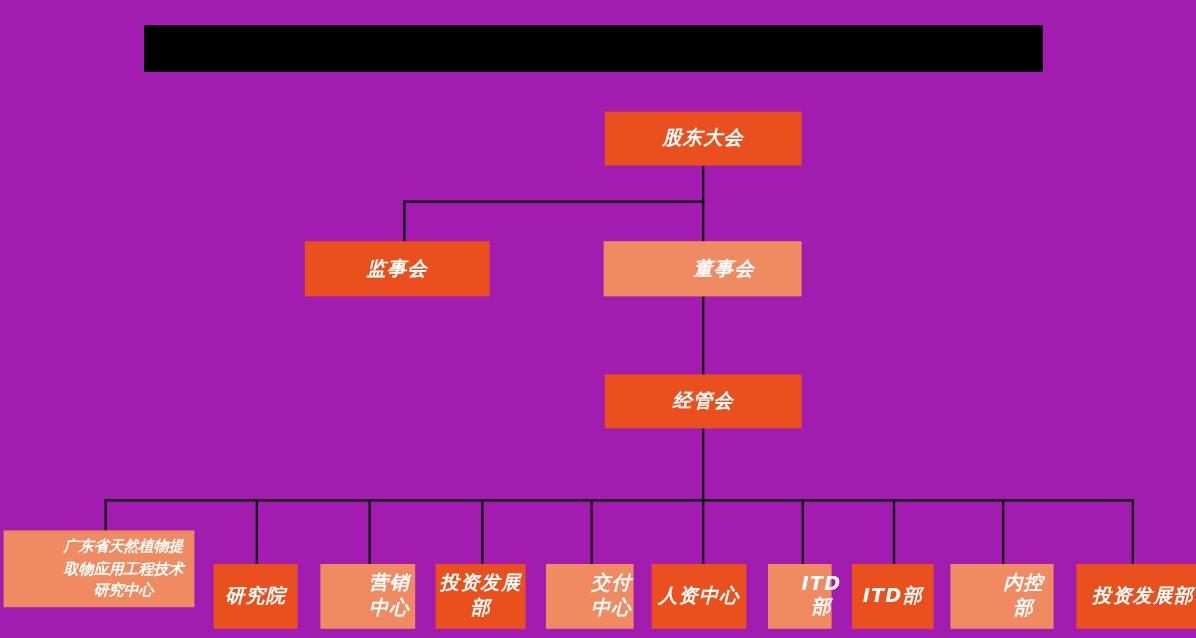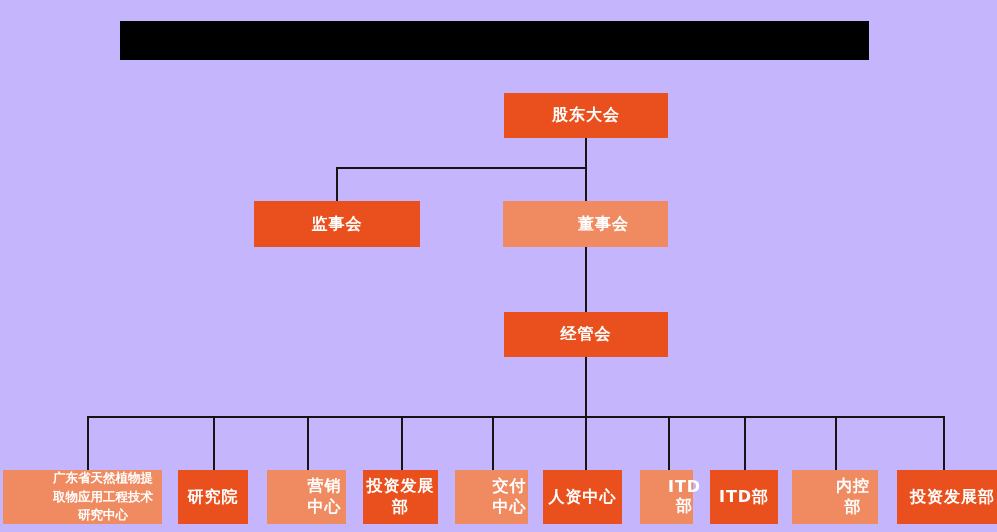--- a/index.html
+++ b/index.html
@@ -2,21 +2,21 @@
 <html style="--dark: #E9501D; --light: #F08A61; --line: #141414; --bar: #000000;"><head>
 <meta charset="utf-8">
 <style>
   * { box-sizing: border-box; margin: 0; padding: 0; }
   html, body { background: #ffffff; }
   body {
     width: 997px; height: 532px;
     font-family: "DejaVu Sans", "Liberation Sans", sans-serif;
     position: relative; overflow: hidden;
   }
-  .canvas { position: relative; width: 997px; height: 532px; background: #c4b5fd; }
+  .canvas { position: relative; width: 997px; height: 532px; background: #a21caf; font-style: italic; }
 
   .redacted-bar { position: absolute; z-index: 3; background: var(--bar, #000); }
 
   .line { position: absolute; background: var(--line, #141414); z-index: 1; }
 
   .node {
     position: absolute; z-index: 2;
     display: flex; align-items: center; justify-content: center;
     color: #ffffff; font-weight: bold; font-size: 16px;
     text-align: center; letter-spacing: 1px;
@@ -43,26 +43,26 @@
   <div class="line" style="left:307px; top:416px; width:2px; height:54px;"></div>
   <div class="line" style="left:401px; top:416px; width:2px; height:54px;"></div>
   <div class="line" style="left:492px; top:416px; width:2px; height:54px;"></div>
   <div class="line" style="left:668px; top:416px; width:2px; height:54px;"></div>
   <div class="line" style="left:744px; top:416px; width:2px; height:54px;"></div>
   <div class="line" style="left:835px; top:416px; width:2px; height:54px;"></div>
   <div class="line" style="left:943px; top:416px; width:2px; height:54px;"></div>
 
   <div class="node dark" style="left:504px; top:93px; width:164px; height:45px;">股东大会</div>
 
-  <div class="node dark" style="left:254px; top:201px; width:166px; height:46px;">监事会</div>
+  <div class="node dark" style="left:254px; top:201px; width:154px; height:46px;">监事会</div>
   <div class="node light" style="left:503px; top:201px; width:165px; height:46px;">董事会</div>
 
   <div class="node dark" style="left:504px; top:312px; width:164px; height:45px;">经管会</div>
 
-  <div class="node light small" style="left:3px; top:470px; width:159px; height:54px;padding-left:44px;">广东省天然植物提取物应用工程技术研究中心</div>
+  <div class="node light small" style="left:3px; top:442px; width:159px; height:64px;padding-left:44px;">广东省天然植物提取物应用工程技术研究中心</div>
   <div class="node dark" style="left:178px; top:470px; width:70px; height:54px;">研究院</div>
   <div class="node light" style="left:267px; top:470px; width:79px; height:54px;">营销中心</div>
   <div class="node dark" style="left:363px; top:470px; width:75px; height:54px;">投资发展部</div>
   <div class="node dark" style="left:543px; top:470px; width:79px; height:54px;">人资中心</div>
   <div class="node light" style="left:455px; top:470px; width:73px; height:54px;">交付中心</div>
   <div class="node light" style="left:640px; top:470px; width:53px; height:54px;">ITD部</div>
   <div class="node dark" style="left:710px; top:470px; width:68px; height:54px;">ITD部</div>
   <div class="node light" style="left:792px; top:470px; width:86px; height:54px;">内控部</div>
   <div class="node dark" style="left:897px; top:470px; width:111px; height:54px;">投资发展部</div>
 

